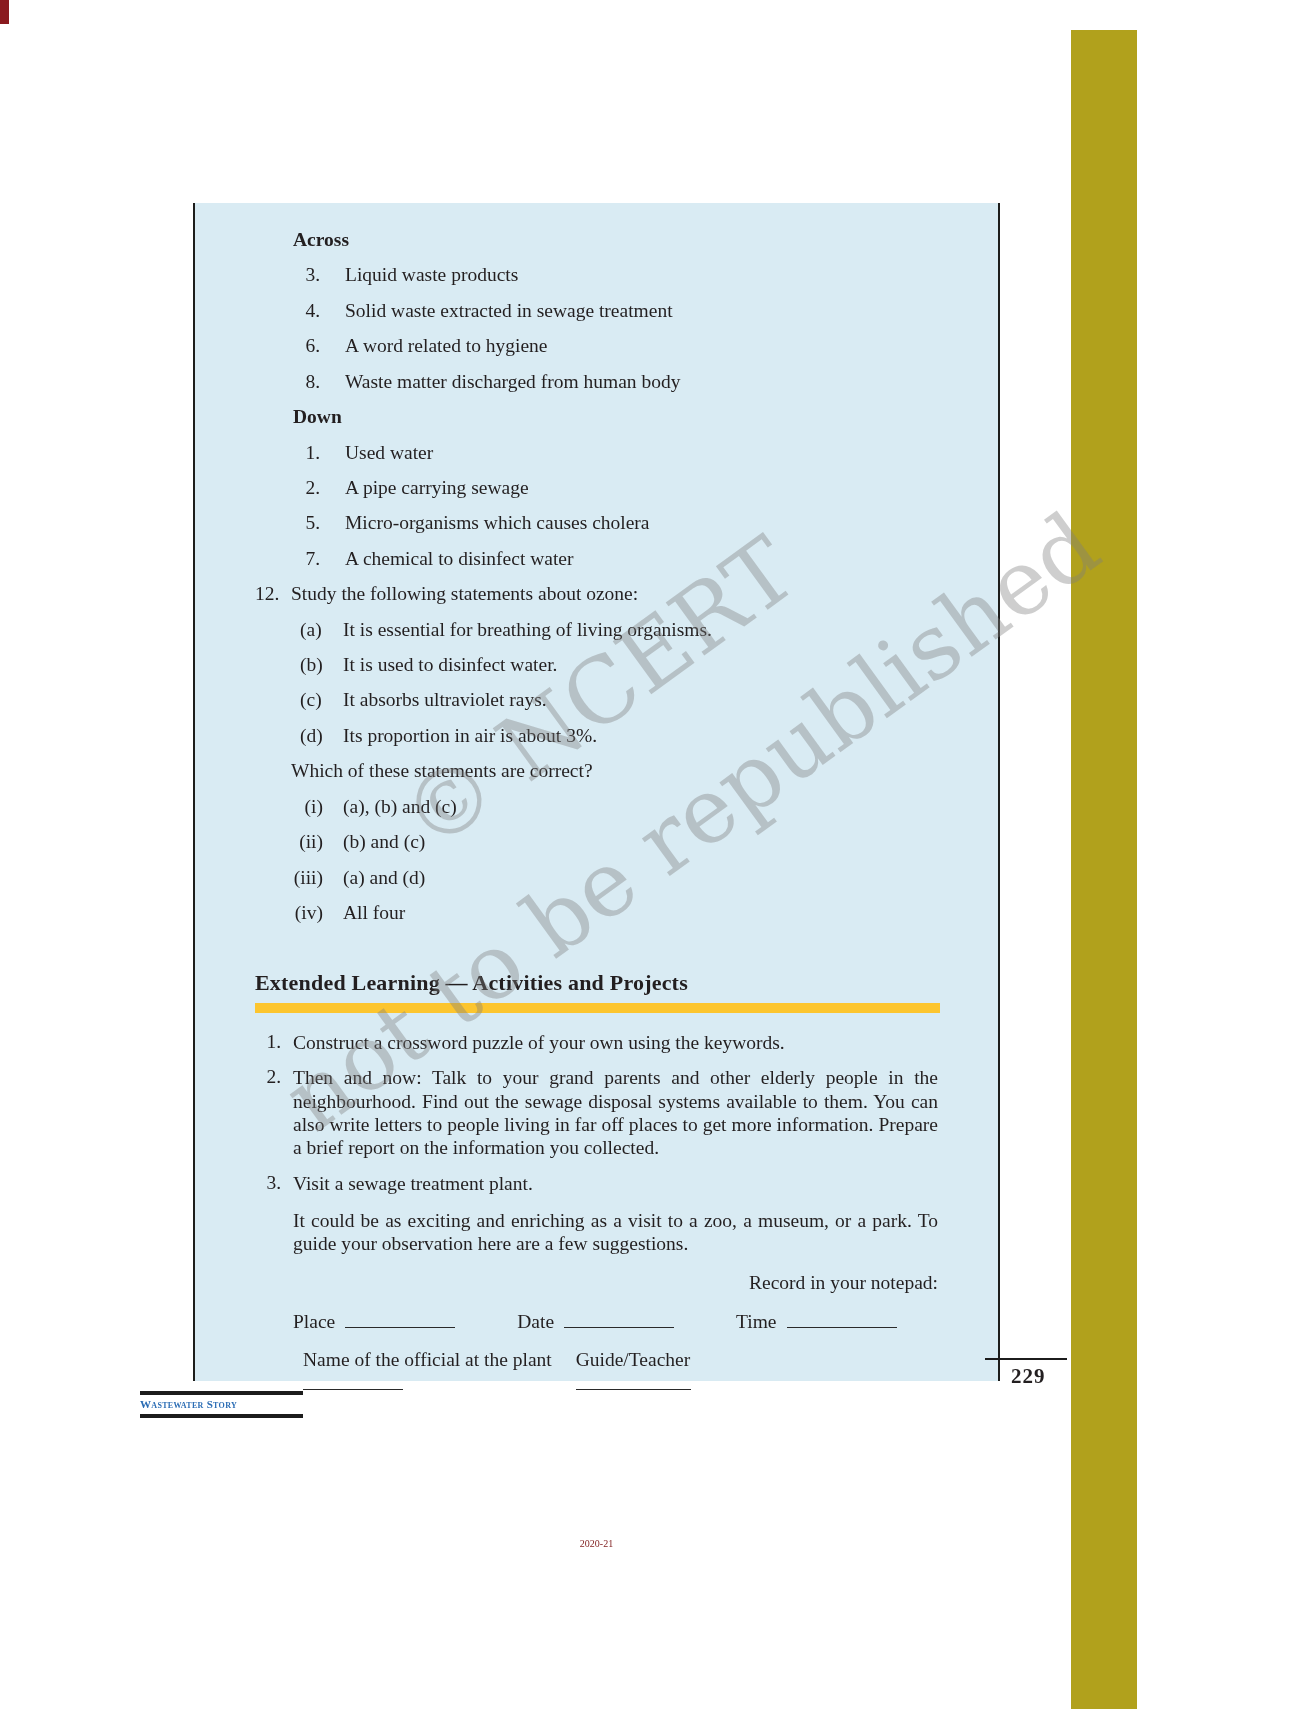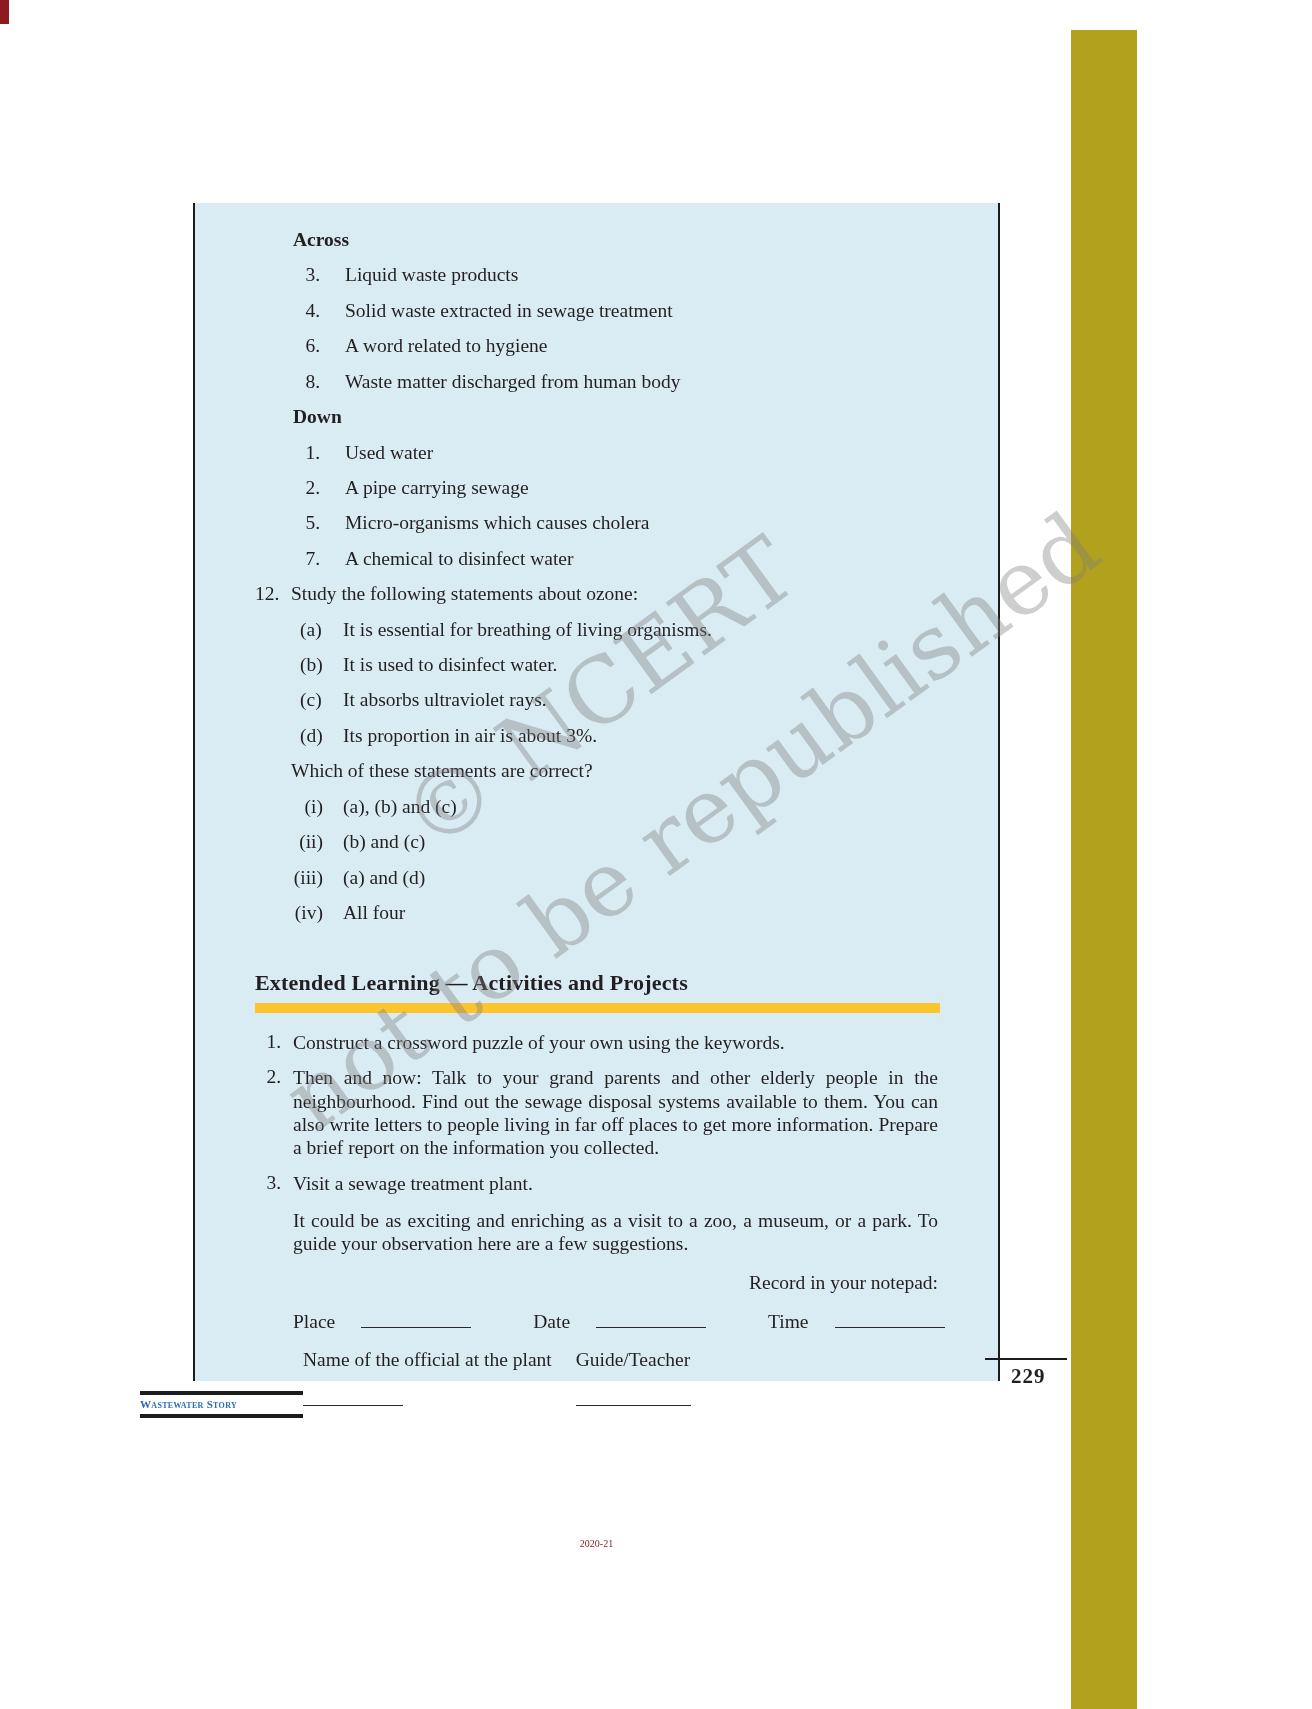--- a/index.html
+++ b/index.html
@@ -48,21 +48,21 @@
   .ext-bar { height:10px; background:#fcc52e; width:685px; margin-top:7px; margin-bottom:18px; }
 
   .ext-item { display:flex; margin-bottom:12px; }
   .ext-item .num { width:26px; text-align:right; flex:none; }
   .ext-item .txt { margin-left:12px; text-align:justify; line-height:1.2; }
 
   .ext-para { margin-left:38px; margin-bottom:15px; text-align:justify; line-height:1.2; margin-top:14px; }
   .ext-para.plain { text-align:right; }
 
   .fields-row { margin-left:38px; display:flex; align-items:baseline; margin-bottom:16px; }
-  .fields-row .group { display:flex; align-items:baseline;gap:16px; }
+  .fields-row .group { display:flex; align-items:baseline; }
   .fields-row.row1 .group { margin-right:62px; }
   .fields-row.row2 .group { margin-right:24px;flex-direction:column; }
   .blank { display:inline-block; border-bottom:1.6px solid #2a2a2a; height:0.95em; margin-left:10px; }
   .blank.w110 { width:110px; }
   .blank.w100 { width:100px; }
   .blank.w115 { width:115px; }
 
   
   .watermark {
     position:absolute; left:130px; top:600px; width:1030px;

